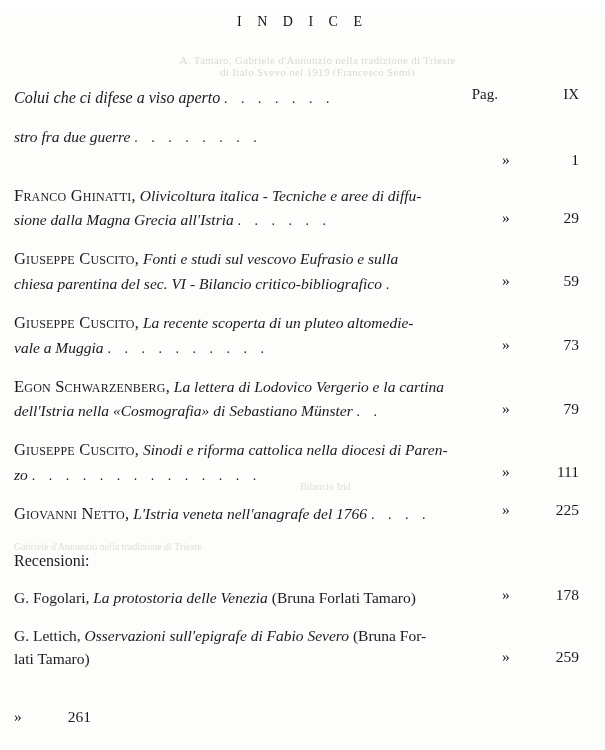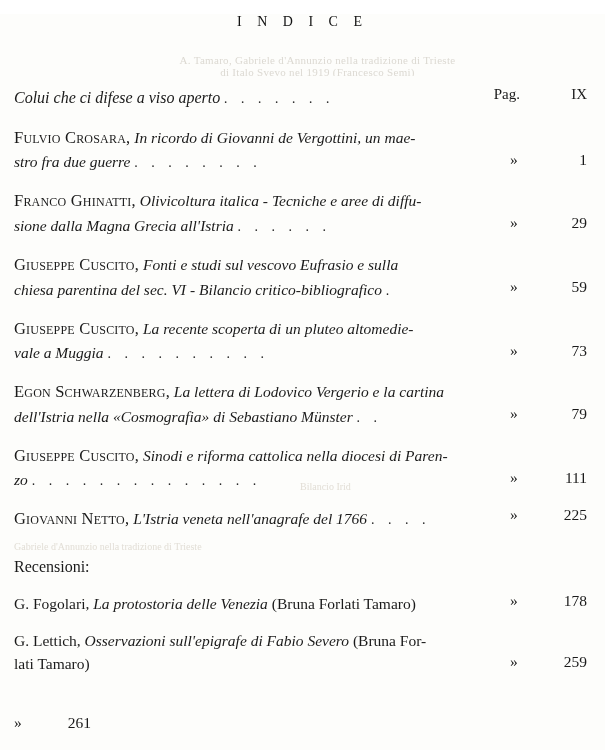--- a/index.html
+++ b/index.html
@@ -61,21 +61,21 @@
     font-size: 10px;
     color: #e2ded6;
     white-space: nowrap;
     overflow: hidden;
     pointer-events: none;
   }
   .toc {
     position: absolute;
     top: 72px;
     left: 0;
-    right: 4px;
+    right: 12px;
     padding: 0 14px 0 14px;
   }
   .entry {
     display: flex;
     align-items: flex-start;
     margin-bottom: 14px;
   }
   .entry .text {
     flex: 1 1 auto;
     font-size: 15.5px;
@@ -117,21 +117,21 @@
     display: block;
   }
   .head-entry .text {
     font-style: italic;
     font-size: 16px;
   }
   .head-entry .pagcol {
     font-size: 15px;
   }
   .head-entry .pagcol .pagword {
-    margin-right: 6px;
+    margin-right: 20px;
   }
   .rec-title {
     font-size: 16px;
     margin: 26px 0 16px 0;
   }
   .rec-entry .text {
     font-size: 15.5px;
     line-height: 1.5;
   }
   .secline {
@@ -160,24 +160,20 @@
         <span class="it">Colui che ci difese a viso aperto</span>
         <span class="dots">.     .     .     .     .     .     .</span>
       </div>
       <div class="pagcol">
         <span class="pagword">Pag.</span><span class="num">IX</span>
       </div>
     </div>
 
     <div class="entry">
       <div class="text">
-        <span class="firstline">
-          <span class="sc">Fulvio Crosara,</span>
-          <span class="it">In ricordo di Giovanni de Vergottini, un mae-</span>
-        </span>
         <span class="it">stro fra due guerre</span>
         <span class="dots">.    .    .    .    .    .    .    .</span>
       </div>
       <div class="pagcol" style="padding-top:26px;">
         <span class="mark">»</span><span class="num">1</span>
       </div>
     </div>
 
     <div class="entry">
       <div class="text">

